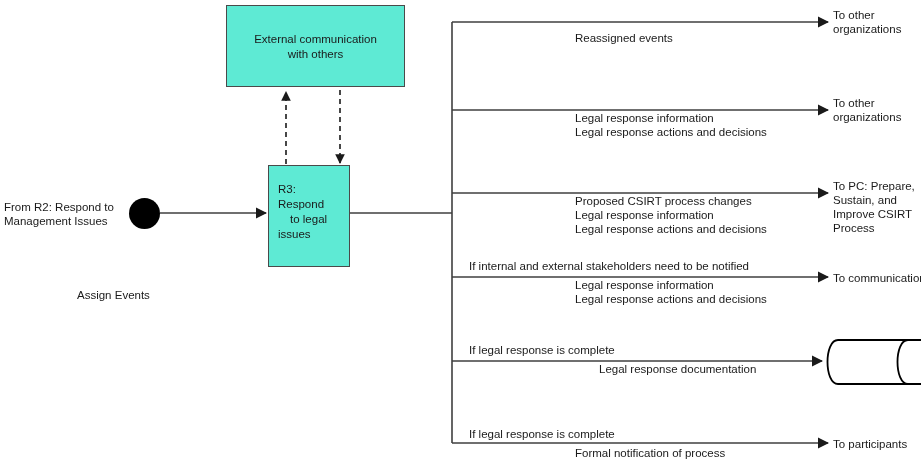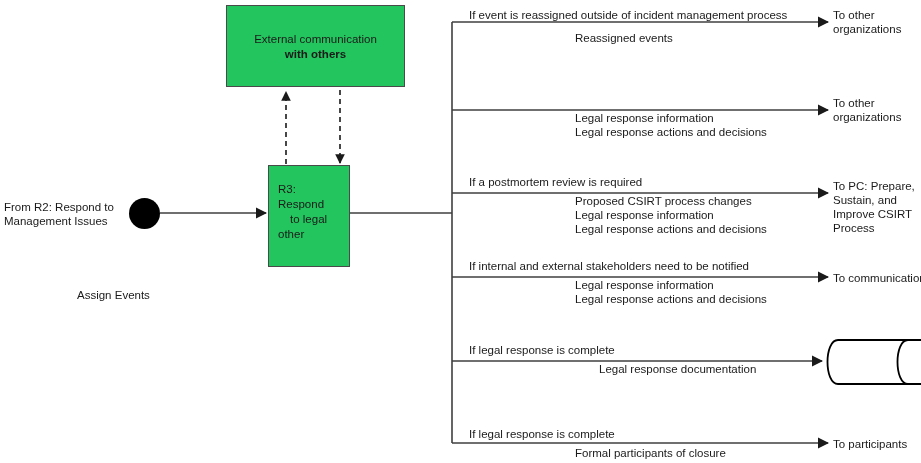--- a/index.html
+++ b/index.html
@@ -1,71 +1,69 @@
 <!DOCTYPE html>
 <html><head>
 <meta charset="utf-8">
 <style>
   html,body{margin:0;padding:0;background:#ffffff;}
   body{font-family:"Liberation Sans","DejaVu Sans",sans-serif;color:#000;}
   #canvas{position:relative;width:921px;height:463px;overflow:hidden;background:#fff;}
   .txt{position:absolute;font-size:11.5px;line-height:14px;color:#1a1a1a;white-space:pre;}
-  .box{position:absolute;border:1.4px solid #4a4a4a;background:#22c55e;box-sizing:border-box;}
+  .box{position:absolute;border:1.4px solid #4a4a4a;background:#5eead4;box-sizing:border-box;}
   .boxlabel{position:absolute;left:0;right:0;text-align:center;font-size:11.5px;line-height:15px;color:#1a1a1a;}
   .blobdot{position:absolute;border-radius:50%;background:#000;}
   svg.overlay{position:absolute;left:0;top:0;width:921px;height:463px;overflow:visible;}
   .cond{position:absolute;font-size:11.5px;line-height:14px;color:#1a1a1a;white-space:pre;}
   .flow{position:absolute;font-size:11.5px;line-height:14px;color:#1a1a1a;white-space:pre;}
   .dest{position:absolute;font-size:11.5px;line-height:14px;color:#1a1a1a;white-space:pre;}
   .r3text{position:absolute;font-size:11.5px;line-height:15.5px;color:#1a1a1a;white-space:pre;}
 </style>
 </head>
 <body>
 
 <div id="canvas">
 
   <div class="box" style="left:226px;top:5px;width:179px;height:82px;">
     <div class="boxlabel" style="top:26px;">External communication</div>
-    <div class="boxlabel" style="top:41px;font-weight:bold;">with others</div>
+    <div class="boxlabel" style="top:41px;">with others</div>
   </div>
 
   <div class="box" style="left:268px;top:165px;width:82px;height:102px;">
   </div>
   <div class="r3text" style="left:278px;top:182px;">R3:</div>
   <div class="r3text" style="left:278px;top:197px;">Respond</div>
   <div class="r3text" style="left:278px;top:212px;margin-left:12px;">to legal</div>
-  <div class="r3text" style="left:278px;top:227px;">other</div>
+  <div class="r3text" style="left:278px;top:227px;">issues</div>
 
   <div class="blobdot" style="left:129px;top:198px;width:31px;height:31px;"></div>
 
   <div class="txt" style="left:4px;top:200px;">From R2: Respond to
 Management Issues</div>
   <div class="txt" style="left:77px;top:288px;">Assign Events</div>
 
-  <div class="cond" style="left:469px;top:8px;">If event is reassigned outside of incident management process</div>
-  <div class="cond" style="left:469px;top:175px;">If a postmortem review is required</div>
   <div class="cond" style="left:469px;top:259px;">If internal and external stakeholders need to be notified</div>
   <div class="cond" style="left:469px;top:343px;">If legal response is complete</div>
   <div class="cond" style="left:469px;top:427px;">If legal response is complete</div>
 
   <div class="flow" style="left:575px;top:31px;">Reassigned events</div>
 
   <div class="flow" style="left:575px;top:111px;">Legal response information</div>
   <div class="flow" style="left:575px;top:125px;">Legal response actions and decisions</div>
 
   <div class="flow" style="left:575px;top:194px;text-align:center;">Proposed CSIRT process changes</div>
   <div class="flow" style="left:575px;top:208px;">Legal response information</div>
   <div class="flow" style="left:575px;top:222px;">Legal response actions and decisions</div>
 
   <div class="flow" style="left:575px;top:278px;">Legal response information</div>
   <div class="flow" style="left:575px;top:292px;">Legal response actions and decisions</div>
 
   <div class="flow" style="left:575px;top:362px;margin-left:24px;">Legal response documentation</div>
 
-  <div class="flow" style="left:575px;top:446px;">Formal participants of closure</div>
+  <div class="flow" style="left:575px;top:446px;">Formal notification of process</div>
 
   <div class="dest" style="left:833px;top:8px;">To other
 organizations</div>
   <div class="dest" style="left:833px;top:96px;">To other
 organizations</div>
   <div class="dest" style="left:833px;top:179px;">To PC: Prepare,
 Sustain, and
 Improve CSIRT
 Process</div>
   <div class="dest" style="left:833px;top:271px;">To communication</div>

